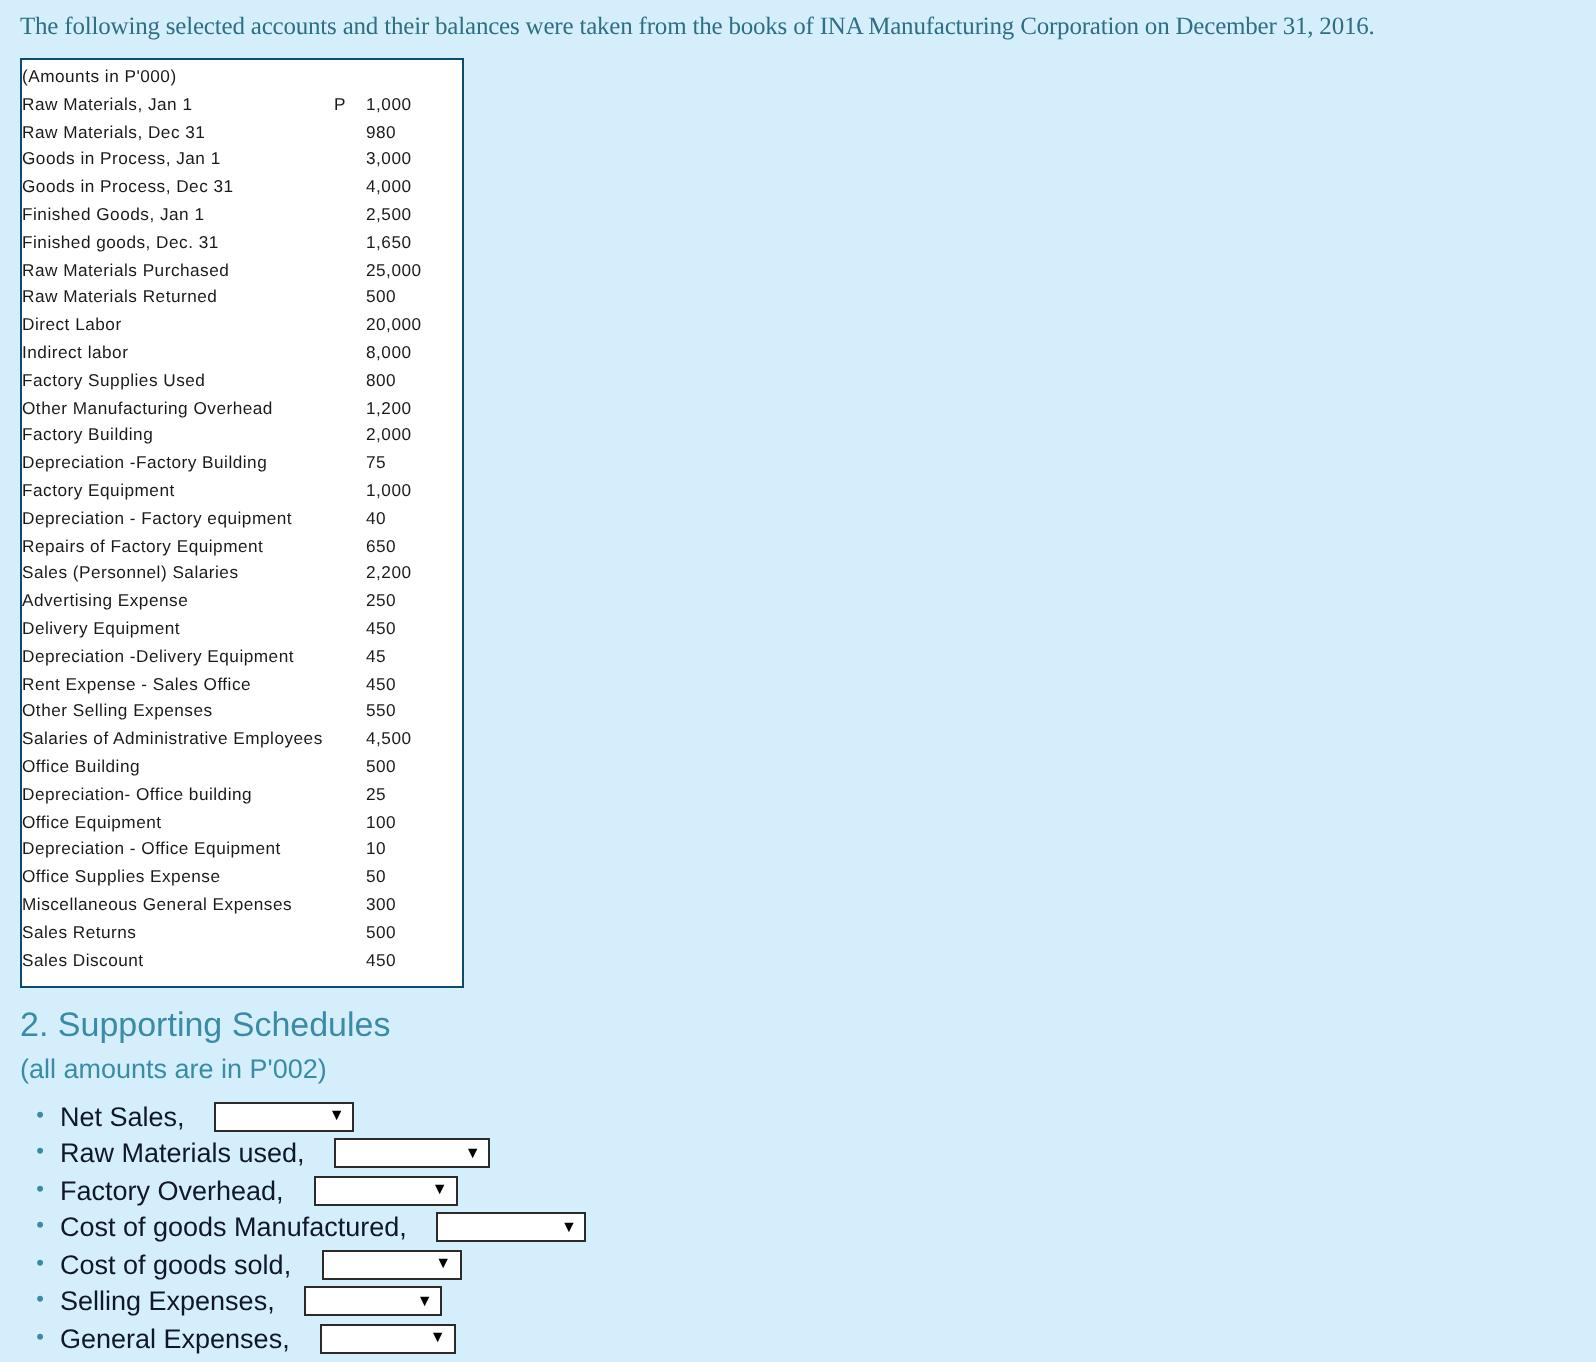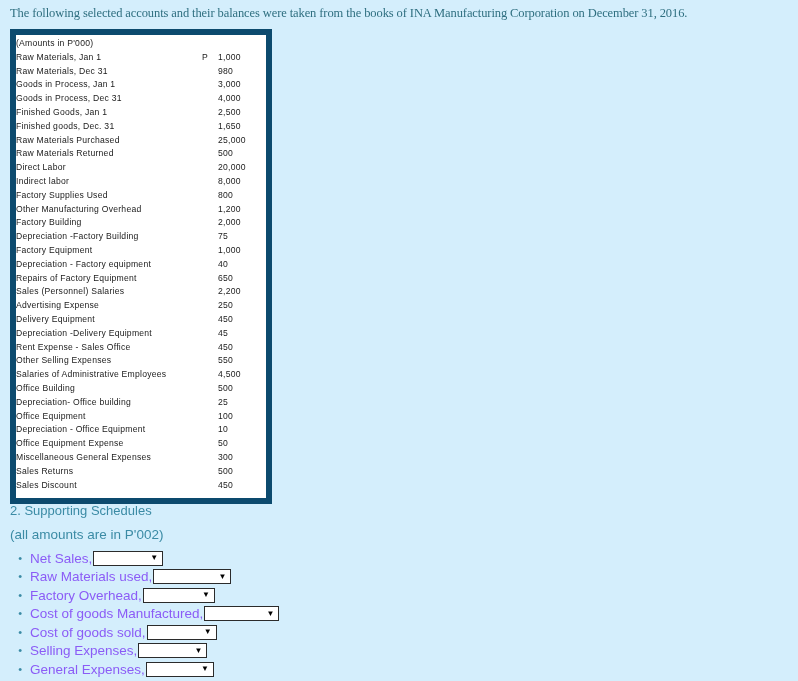--- a/index.html
+++ b/index.html
@@ -27,23 +27,23 @@
     white-space: nowrap;
     letter-spacing: -0.1px;
     font-family: Liberation Serif, serif;
   }
 
   
   .accounts-card {
     position: absolute;
     left: 10px;
     top: 29px;
-    width: 262px;
+    width: 222px;
     background: #ffffff;
-    border: 6px solid #0c4a6e;
+    border: 1px solid #0c4a6e;
     padding: 2px 0 6px 0;
     box-sizing: border-box;
   }
   .acct-table {
     width: 100%;
     border-collapse: collapse;
     font-size: 8.6px;
     line-height: 13.8px;
     color: #1a1a1a;
     font-family: "Liberation Sans", sans-serif;
@@ -69,21 +69,21 @@
     padding-right: 7px;
     letter-spacing: 0.25px;
   }
   .acct-table tr.caption td { font-weight: normal; }
 
   
   .sec-title {
     position: absolute;
     left: 10px;
     top: 503px;
-    font-size: 13px;
+    font-size: 17px;
     color: #3b8ba5;
     white-space: nowrap;
   }
   .sec-sub {
     position: absolute;
     left: 10px;
     top: 527px;
     font-size: 13.5px;
     color: #3b8ba5;
     white-space: nowrap;
@@ -108,23 +108,23 @@
   .bullet {
     width: 22px;
     text-align: right;
     padding-right: 8px;
     font-size: 11px;
     color: #3b8ba5;
     line-height: 1;
   }
   .item-label {
     font-size: 13.5px;
-    color: #8b5cf6;
-    white-space: nowrap;
-    padding-right: 1px;
+    color: #0f172a;
+    white-space: nowrap;
+    padding-right: 15px;
   }
   .dropdown {
     height: 15px;
     background: #ffffff;
     border: 1px solid #2b2b2b;
     box-sizing: border-box;
     position: relative;
     display: inline-block;
     flex: none;
   }
@@ -285,21 +285,21 @@
           <td class="acct-label">Office Equipment</td>
           <td class="acct-cur"></td>
           <td class="acct-val">100</td>
         </tr>
         <tr>
           <td class="acct-label">Depreciation - Office Equipment</td>
           <td class="acct-cur"></td>
           <td class="acct-val">10</td>
         </tr>
         <tr>
-          <td class="acct-label">Office Equipment Expense</td>
+          <td class="acct-label">Office Supplies Expense</td>
           <td class="acct-cur"></td>
           <td class="acct-val">50</td>
         </tr>
         <tr>
           <td class="acct-label">Miscellaneous General Expenses</td>
           <td class="acct-cur"></td>
           <td class="acct-val">300</td>
         </tr>
         <tr>
           <td class="acct-label">Sales Returns</td>

